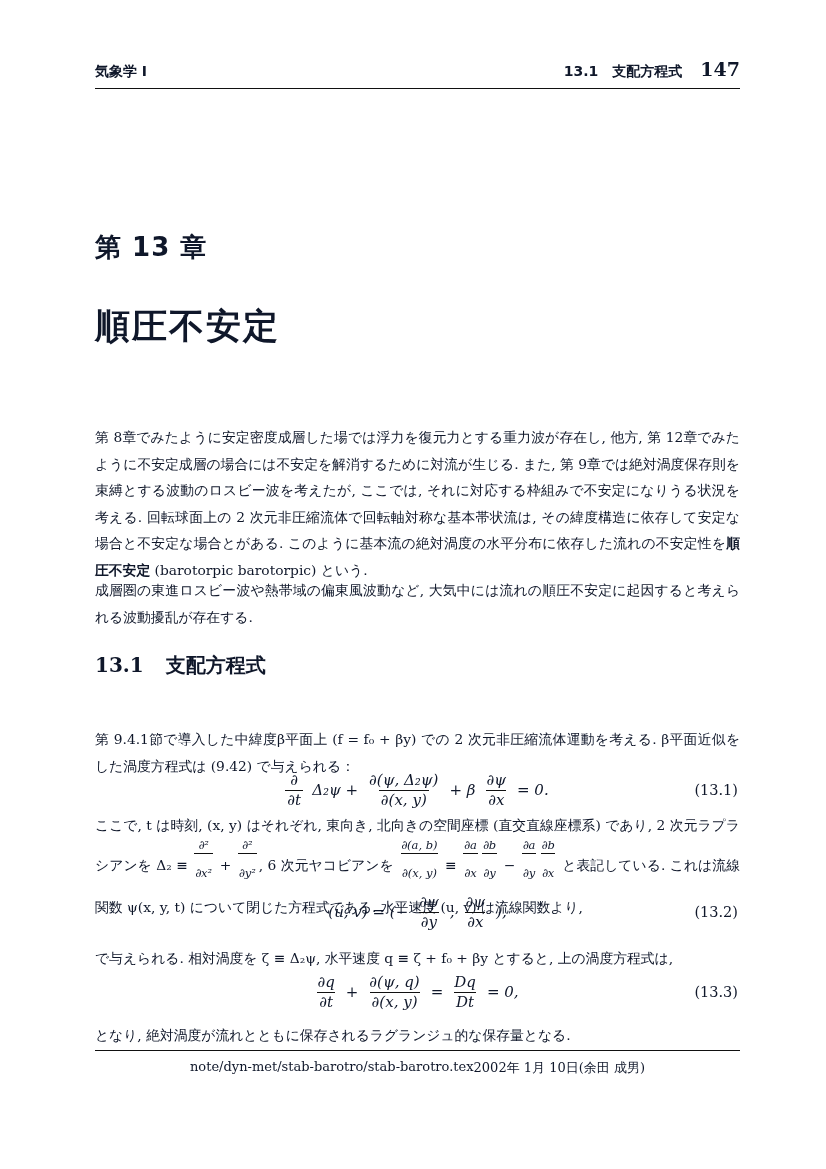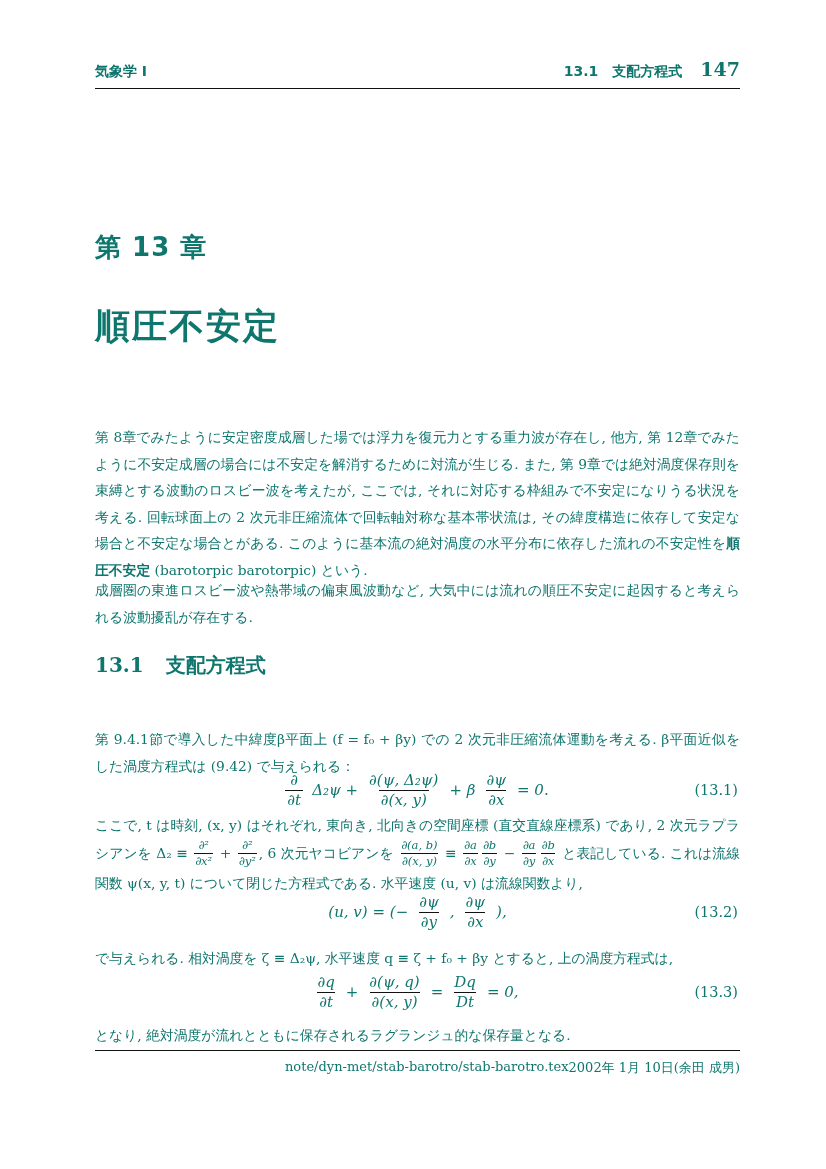--- a/index.html
+++ b/index.html
@@ -1,18 +1,18 @@
 <!DOCTYPE html>
 <html><head>
 <meta charset="utf-8">
 <style>
   html,body { margin:0; padding:0; background:#ffffff; }
   .page {
     position:relative; width:826px; height:1169px;
-    background:#ffffff; color:#0f766e;
+    background:#ffffff; color:#0f172a;
     font-family:"DejaVu Serif", serif;
     overflow:hidden;
   }
   .abs { position:absolute; left:95px; width:645px; }
   .gothic { font-family:"DejaVu Sans", sans-serif; font-weight:bold; }
 
   
   .pagehead { top:58px; display:flex; justify-content:space-between;
     align-items:baseline; font-size:14px;
     border-bottom:1.6px solid #111; padding-bottom:7px; }
@@ -47,26 +47,26 @@
     margin:0 4px; line-height:1.25; text-align:center; }
   .frac .den { border-top:1px solid #111; padding:0 2px; }
   .frac .num { padding:0 2px; }
   .eqtag { position:absolute; right:2px; top:50%; transform:translateY(-50%);
     font-style:normal; font-size:14.5px; }
 
   
   .ifrac { display:inline-flex; flex-direction:column; align-items:center;
     font-size:11.5px; line-height:1.3; vertical-align:middle;
     font-style:italic; margin:0 2px; position:relative; top:-1px; }
-  .ifrac .den { border-top:1px solid #111; padding:0 1px; }
+  .ifrac .den { border-top:1px solid #111; padding:12px 1px; }
   .ifrac .num { padding:0 1px; }
 
   
   .pagefoot { top:1050px; border-top:1.4px solid #111; padding-top:8px;
-    display:flex; justify-content:flex-end; font-size:13px; }
+    display:flex; justify-content:center; font-size:13px; }
 </style>
 </head>
 <body>
 
 <div class="page">
 
   <div class="abs pagehead">
     <span class="gothic">気象学 I</span>
     <span class="right">
       <span class="gothic secref">13.1　支配方程式</span>

